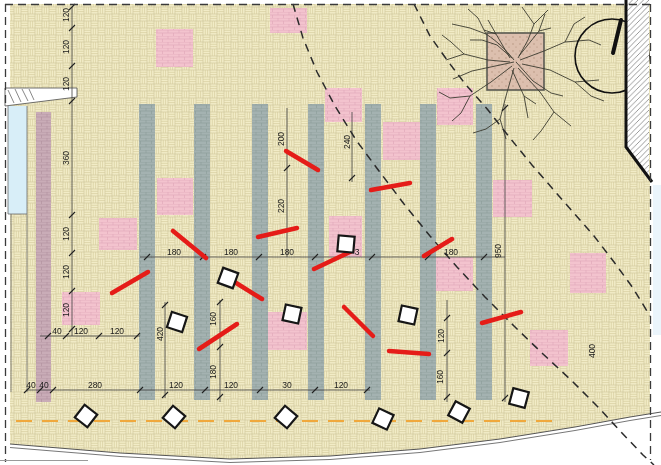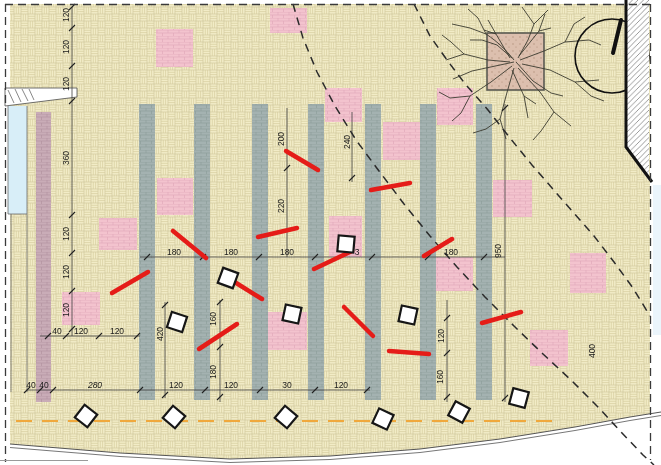--- a/index.html
+++ b/index.html
@@ -220,21 +220,21 @@
       <div class="dim-label" style="left: 57px; top: 331px;">40</div>
       <div class="dim-label" style="left: 81px; top: 331px;">120</div>
       <div class="dim-label" style="left: 117px; top: 331px;">120</div>
       <div class="dim-label" style="left: 174px; top: 252px;">180</div>
       <div class="dim-label" style="left: 231px; top: 252px;">180</div>
       <div class="dim-label" style="left: 287px; top: 252px;">180</div>
       <div class="dim-label" style="left: 357px; top: 252px;">3</div>
       <div class="dim-label" style="left: 451px; top: 252px;">180</div>
       <div class="dim-label" style="left: 31px; top: 385px;">40</div>
       <div class="dim-label" style="left: 44px; top: 385px;">40</div>
-      <div class="dim-label" style="left: 95px; top: 385px; font-style: italic;">280</div>
+      <div class="dim-label" style="left: 95px; top: 385px;">280</div>
       <div class="dim-label" style="left: 176px; top: 385px;">120</div>
       <div class="dim-label" style="left: 231px; top: 385px;">120</div>
       <div class="dim-label" style="left: 287px; top: 385px;">30</div>
       <div class="dim-label" style="left: 341px; top: 385px;">120</div>
       <div class="dim-label rot" style="left: 66px; top: 15px;">120</div>
       <div class="dim-label rot" style="left: 66px; top: 47px;">120</div>
       <div class="dim-label rot" style="left: 66px; top: 84px;">120</div>
       <div class="dim-label rot" style="left: 66px; top: 158px;">360</div>
       <div class="dim-label rot" style="left: 66px; top: 234px;">120</div>
       <div class="dim-label rot" style="left: 66px; top: 272px;">120</div>

